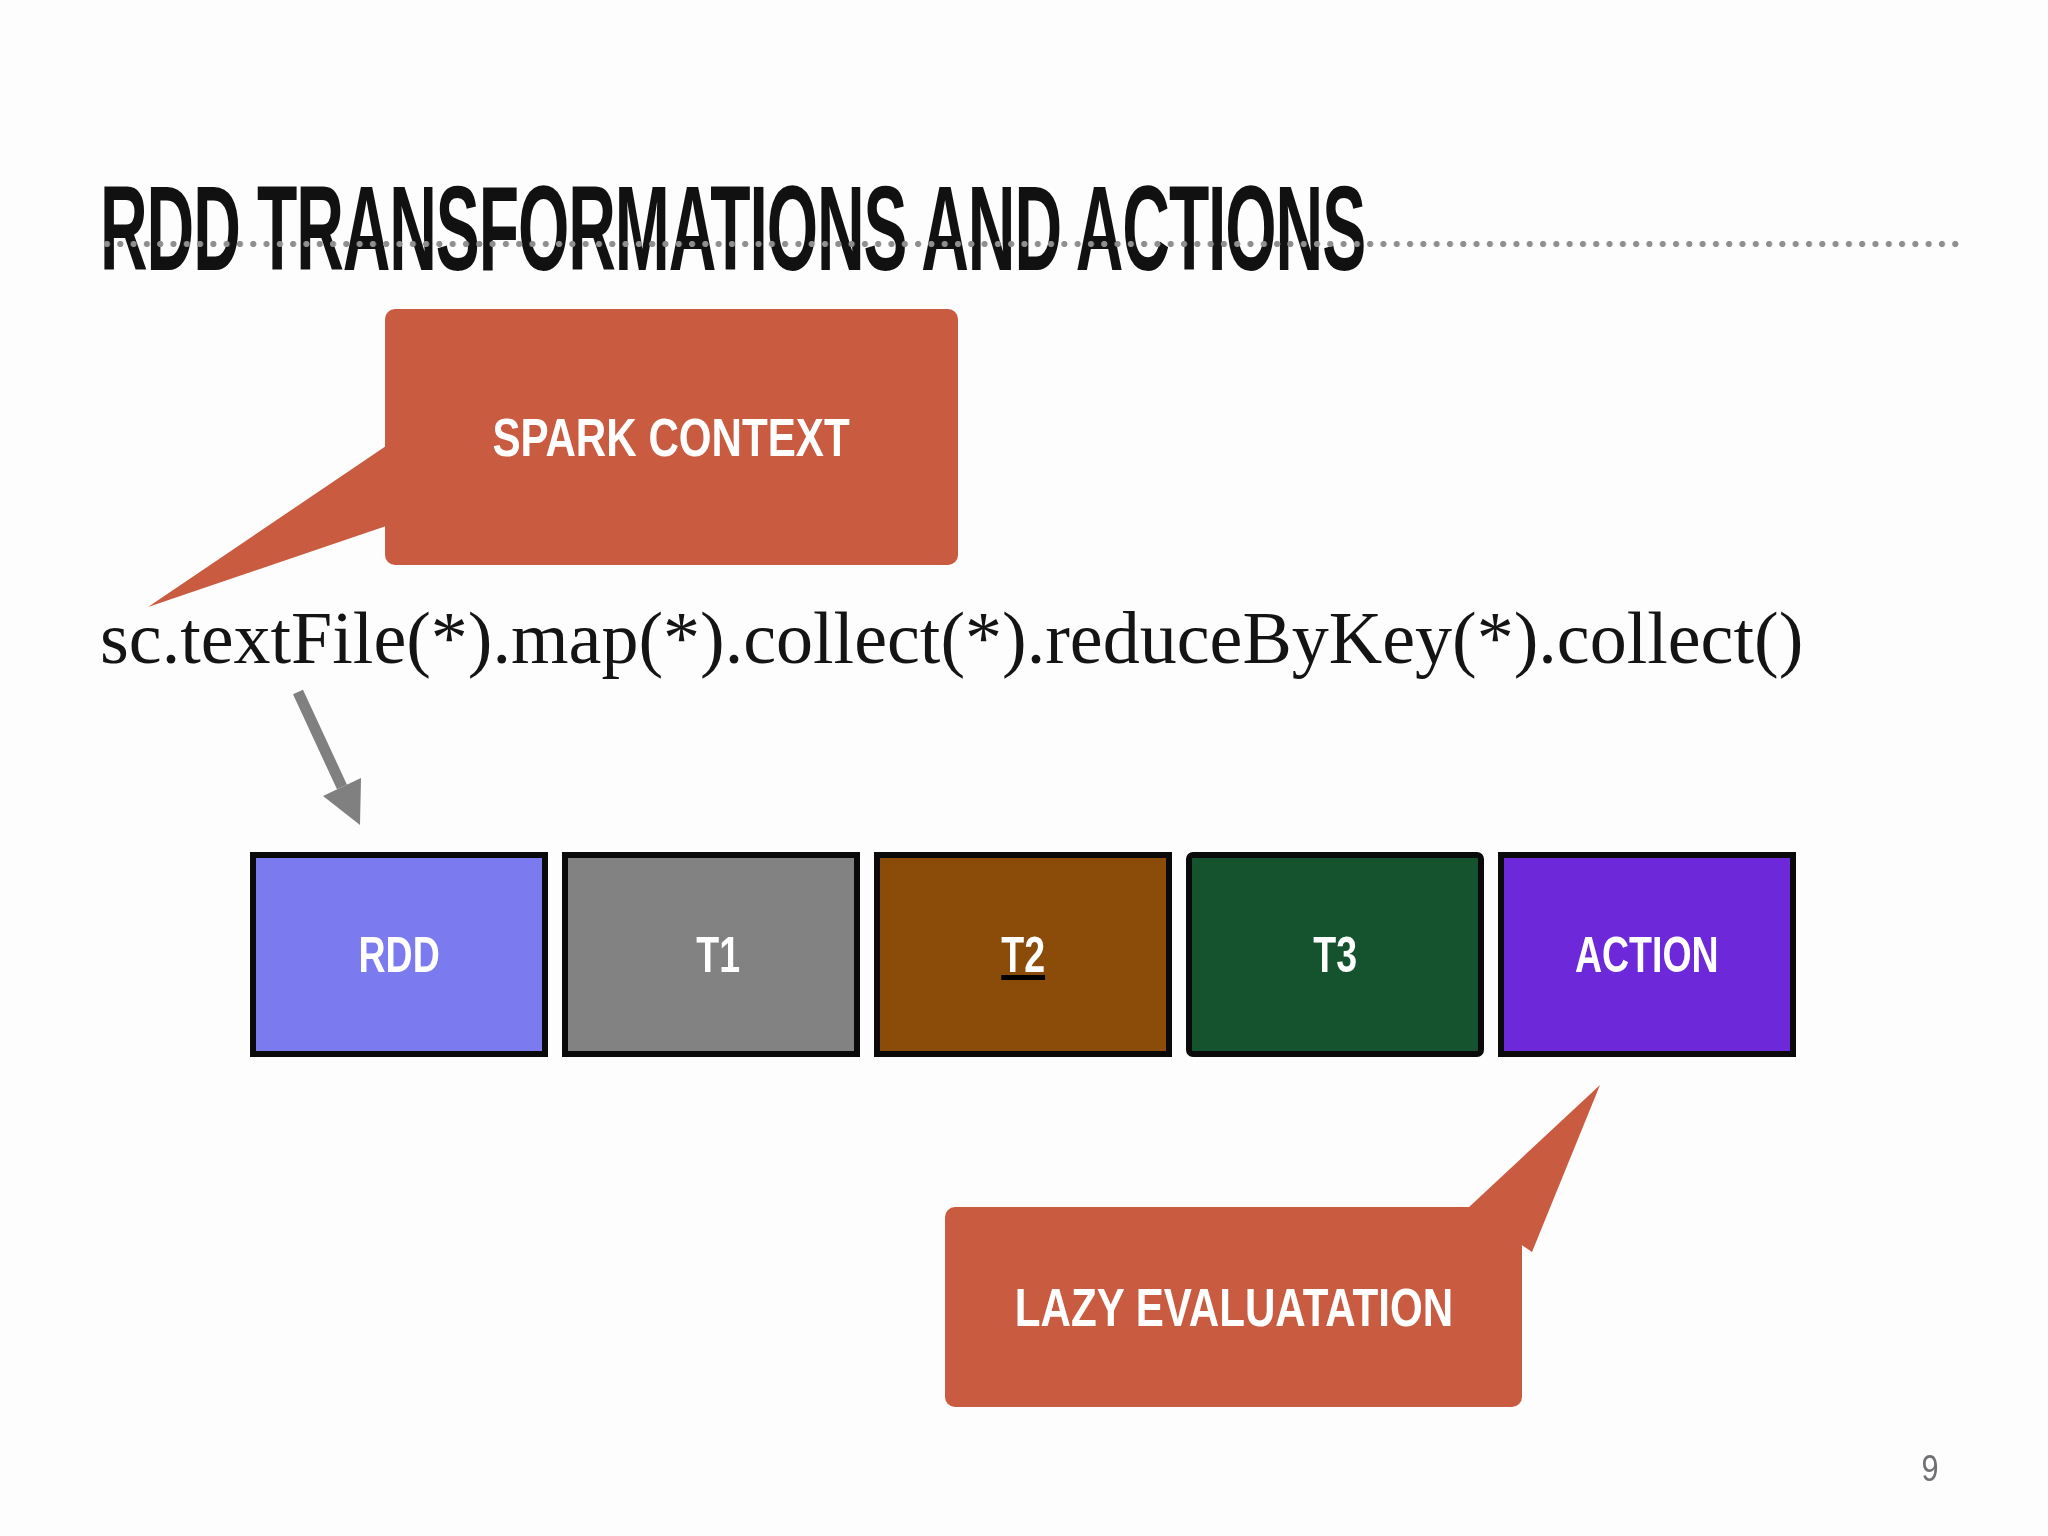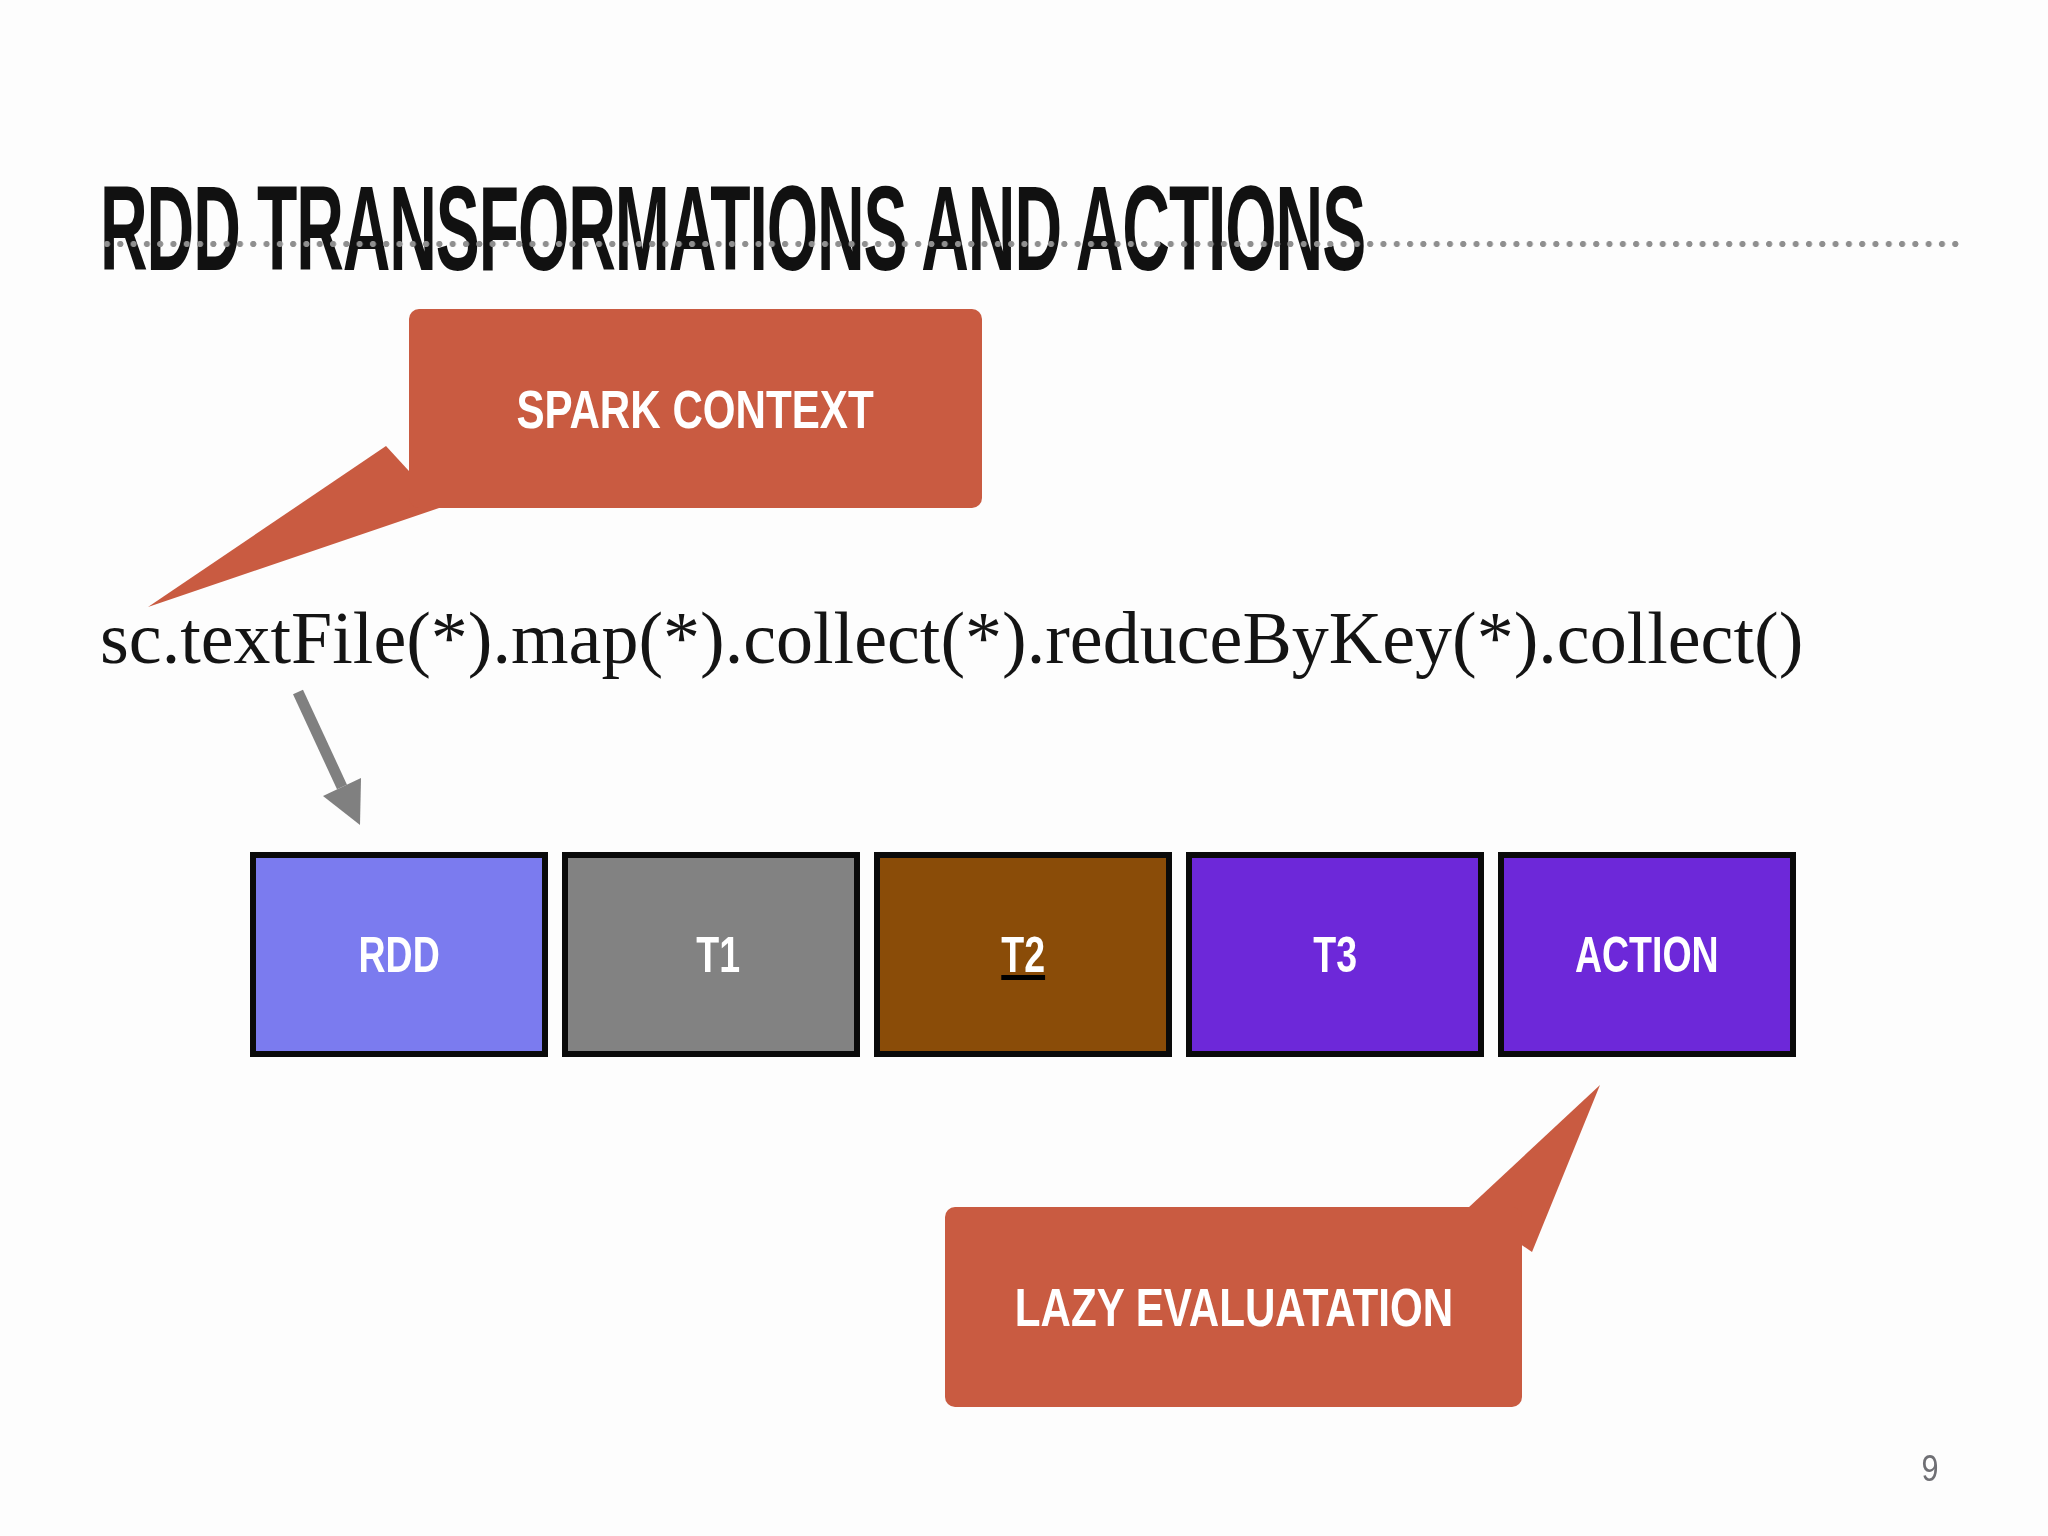--- a/index.html
+++ b/index.html
@@ -27,21 +27,21 @@
   
   .callout{
     position:absolute;border-radius:10px;
     display:flex;align-items:center;justify-content:center;
   }
   .callout-label{
     color:#fff;font-size:54px;font-weight:700;letter-spacing:0;
     display:inline-block;transform:scaleX(.78);transform-origin:center;
     white-space:nowrap;
   }
-  .spark-callout{left:385px;top:309px;width:573px;height:199px;margin-left:24px;}
+  .spark-callout{left:385px;top:309px;width:573px;height:256px;}
   .lazy-callout{left:945px;top:1207px;width:577px;height:200px;align-items:center;}
   .tail-svg{position:absolute;}
   .spark-tail{left:140px;top:430px;}
   .lazy-tail{left:1450px;top:1075px;}
   
   .code-line{
     position:absolute;left:100px;top:598px;
     font-family:"Liberation Serif", serif;
     font-size:74px;line-height:1.1;color:#141414;
     white-space:nowrap;letter-spacing:0;
@@ -93,21 +93,21 @@
 
   <div class="pipe-box pb-0" style="background-color: rgb(123, 123, 239);">
     <span class="pipe-label">RDD</span>
   </div>
   <div class="pipe-box pb-1" style="background-color: rgb(130, 130, 130);">
     <span class="pipe-label">T1</span>
   </div>
   <div class="pipe-box pb-2" style="background-color: rgb(138, 76, 8); text-decoration: underline;">
     <span class="pipe-label">T2</span>
   </div>
-  <div class="pipe-box pb-3" style="background-color: #6d28d9;">
+  <div class="pipe-box pb-3" style="background-color: #14532d; border-radius: 7px;">
     <span class="pipe-label">T3</span>
   </div>
   <div class="pipe-box pb-4" style="background-color: #6d28d9;">
     <span class="pipe-label">ACTION</span>
   </div>
 
   <svg class="tail-svg lazy-tail" width="170" height="190" viewBox="0 0 170 190">
     <polygon points="150,10 18,133 82,177" fill="#c95b41"></polygon>
   </svg>
 

